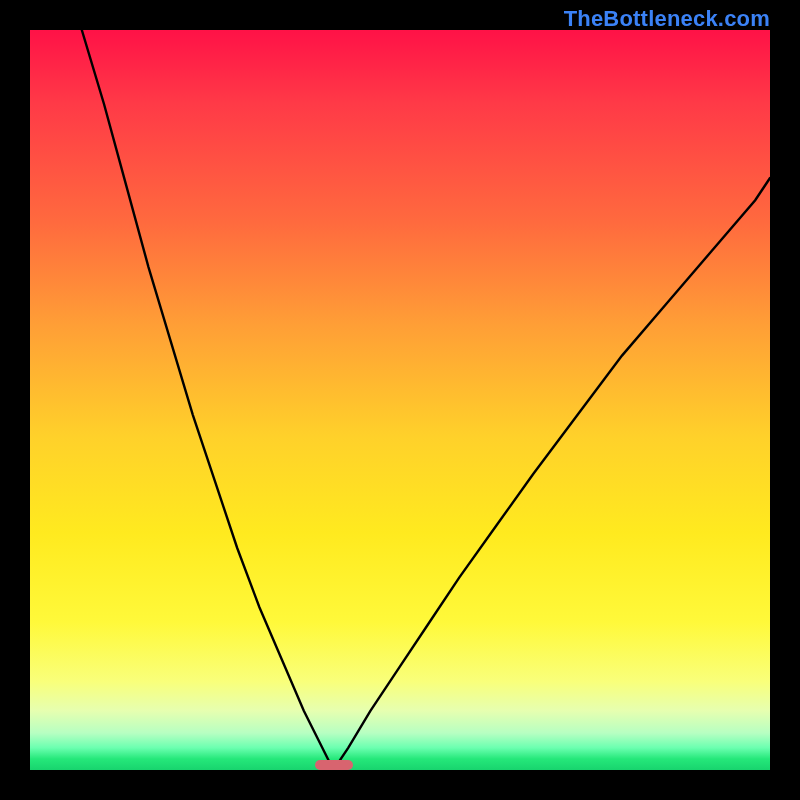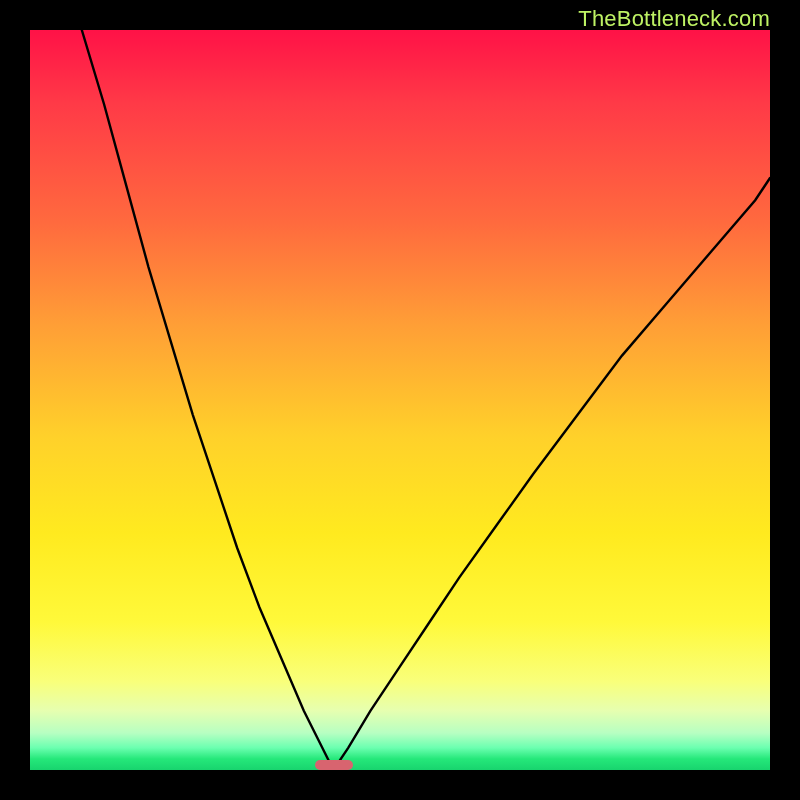--- a/index.html
+++ b/index.html
@@ -49,23 +49,23 @@
   .marker {
     position: absolute;
     height: 10px;
     border-radius: 5px;
     background: #d8646f;
   }
   .watermark {
     position: absolute;
     top: 6px;
     right: 30px;
-    color: #bef264;
+    color: #3b82f6;
     font-size: 22px;
-    font-weight: 400;
+    font-weight: 700;
     letter-spacing: 0.2px;
     user-select: none;
   }
 </style>
 </head>
 <body>
 
 <div class="frame">
 
   <div class="watermark">TheBottleneck.com</div>

